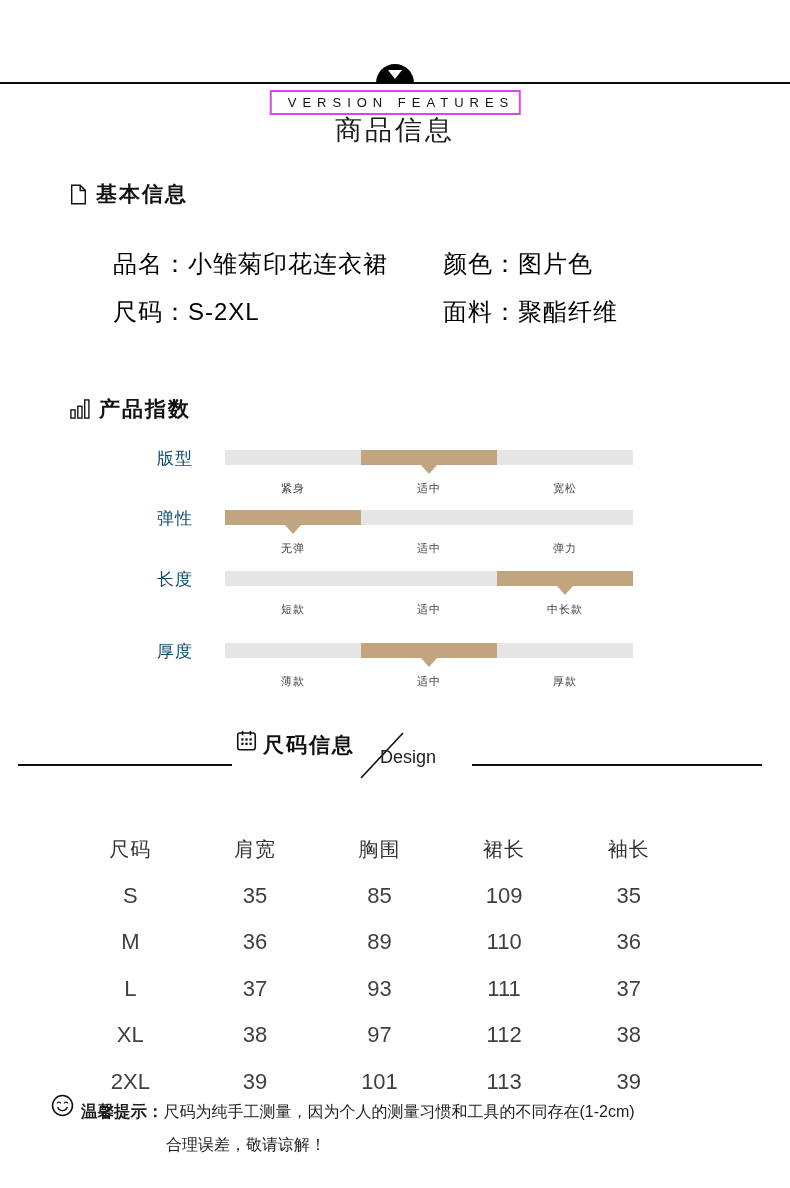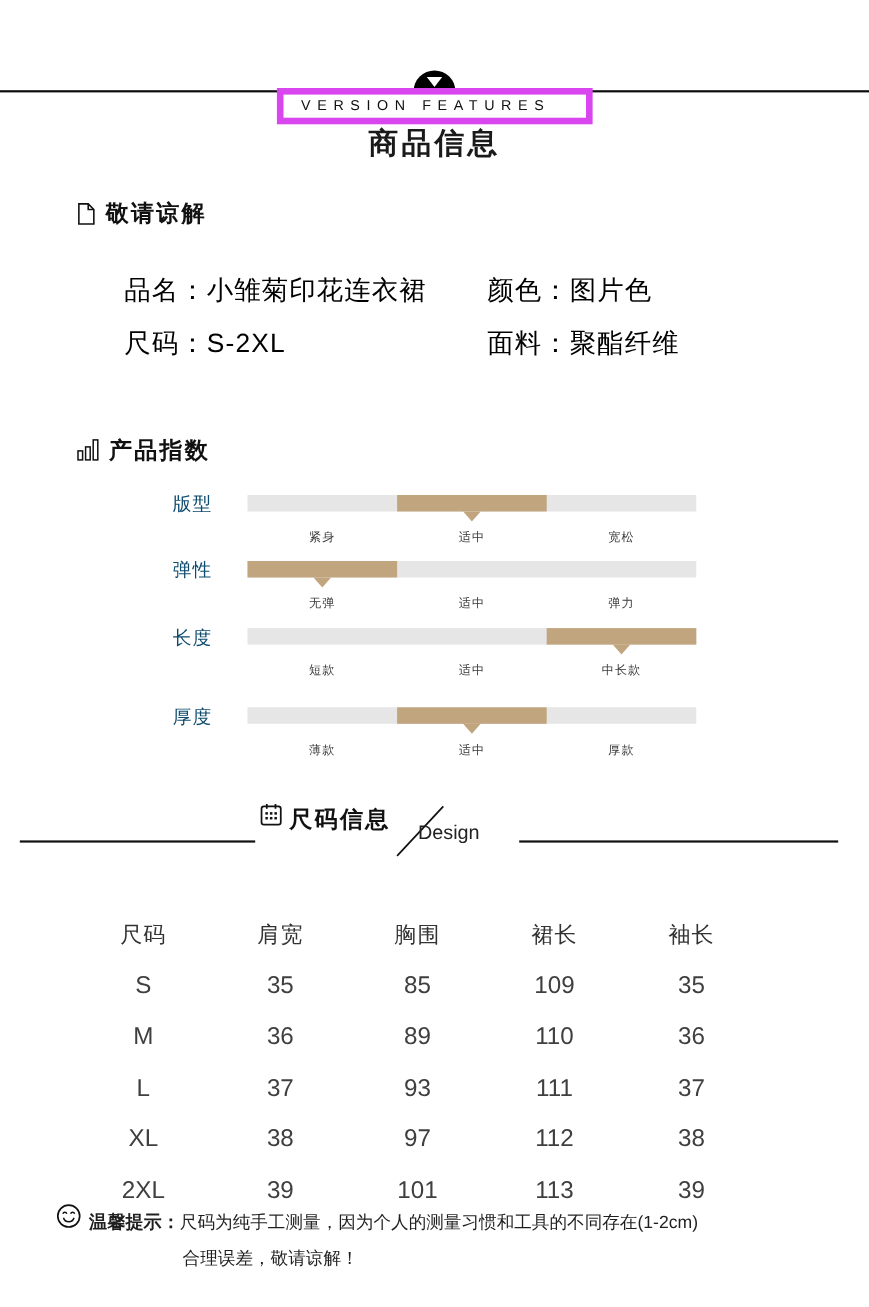--- a/index.html
+++ b/index.html
@@ -6,25 +6,25 @@
   html,body { background:#fff; }
   body { font-family:"Liberation Sans","DejaVu Sans",sans-serif; color:#222; }
   .page { position:relative; width:790px; height:1188px; background:#ffffff; overflow:hidden; margin:0 auto; }
 
   
   .top-line { position:absolute; top:82px; left:0; width:790px; height:2px; background:#0d0d0d; }
   .semi { position:absolute; top:64px; left:50%; transform:translateX(-50%); width:38px; height:19px;
           border-radius:19px 19px 0 0; background:#000; }
   .semi::after { content:""; position:absolute; left:50%; top:6px; transform:translateX(-50%);
           border-left:7px solid transparent; border-right:7px solid transparent; border-top:9px solid #fff; }
-  .vf-box { position:absolute; top:80px; left:50%; transform:translateX(-50%);
-          border:6px solid #d946ef; padding:1px 32px 2px 16px; white-space:nowrap; }
+  .vf-box { position:absolute; top:90px; left:50%; transform:translateX(-50%);
+          border:2px solid #d946ef; padding:1px 4px 2px 16px; white-space:nowrap; }
   .vf-text { font-size:13px; letter-spacing:6px; color:#111; }
   .main-title { position:absolute; top:112px; left:0; width:790px; text-align:center;
-          font-size:27px; letter-spacing:3px; color:#1a1a1a; font-weight:700; }
+          font-size:27px; letter-spacing:3px; color:#1a1a1a; font-weight:400; }
 
   
   .sec-head { position:absolute; left:70px; display:flex; align-items:center; gap:9px; }
   .sec-head .title { font-size:21px; font-weight:700; letter-spacing:2px; color:#111; }
 
   
   .fields { position:absolute; top:248px; left:113px; width:600px;
             display:grid; grid-template-columns:330px auto; row-gap:16px;
             font-size:24px; color:#000000; letter-spacing:1px; }
 
@@ -78,21 +78,21 @@
   </div>
   <div class="main-title">商品信息</div>
 
   <div class="sec-head" style="top:180px;">
     <span>
       <svg viewBox="0 0 20 24" width="17" height="21">
         <path d="M2 1.2 h10 l6 6 v15.6 h-16 z" fill="none" stroke="#111" stroke-width="1.7"></path>
         <path d="M12 1.2 v6 h6" fill="none" stroke="#111" stroke-width="1.7"></path>
       </svg>
     </span>
-    <span class="title">敬请谅解</span>
+    <span class="title">基本信息</span>
   </div>
 
   <div class="fields">
     <div><span>品名：</span><span>小雏菊印花连衣裙</span></div>
     <div><span>颜色：</span><span>图片色</span></div>
     <div><span>尺码：</span><span>S-2XL</span></div>
     <div><span>面料：</span><span>聚酯纤维</span></div>
   </div>
 
   <div class="sec-head" style="top:395px;">

